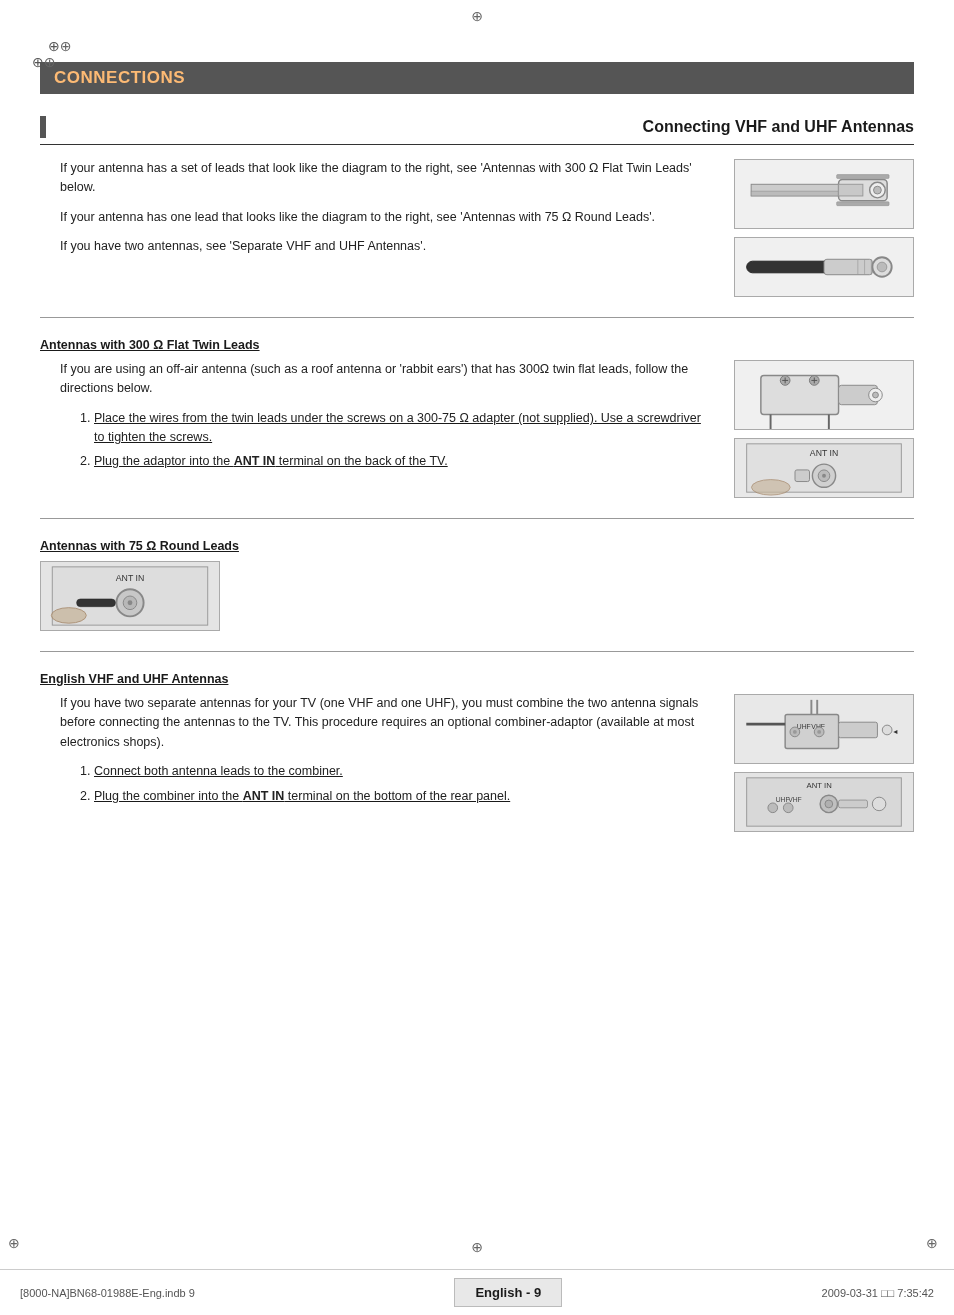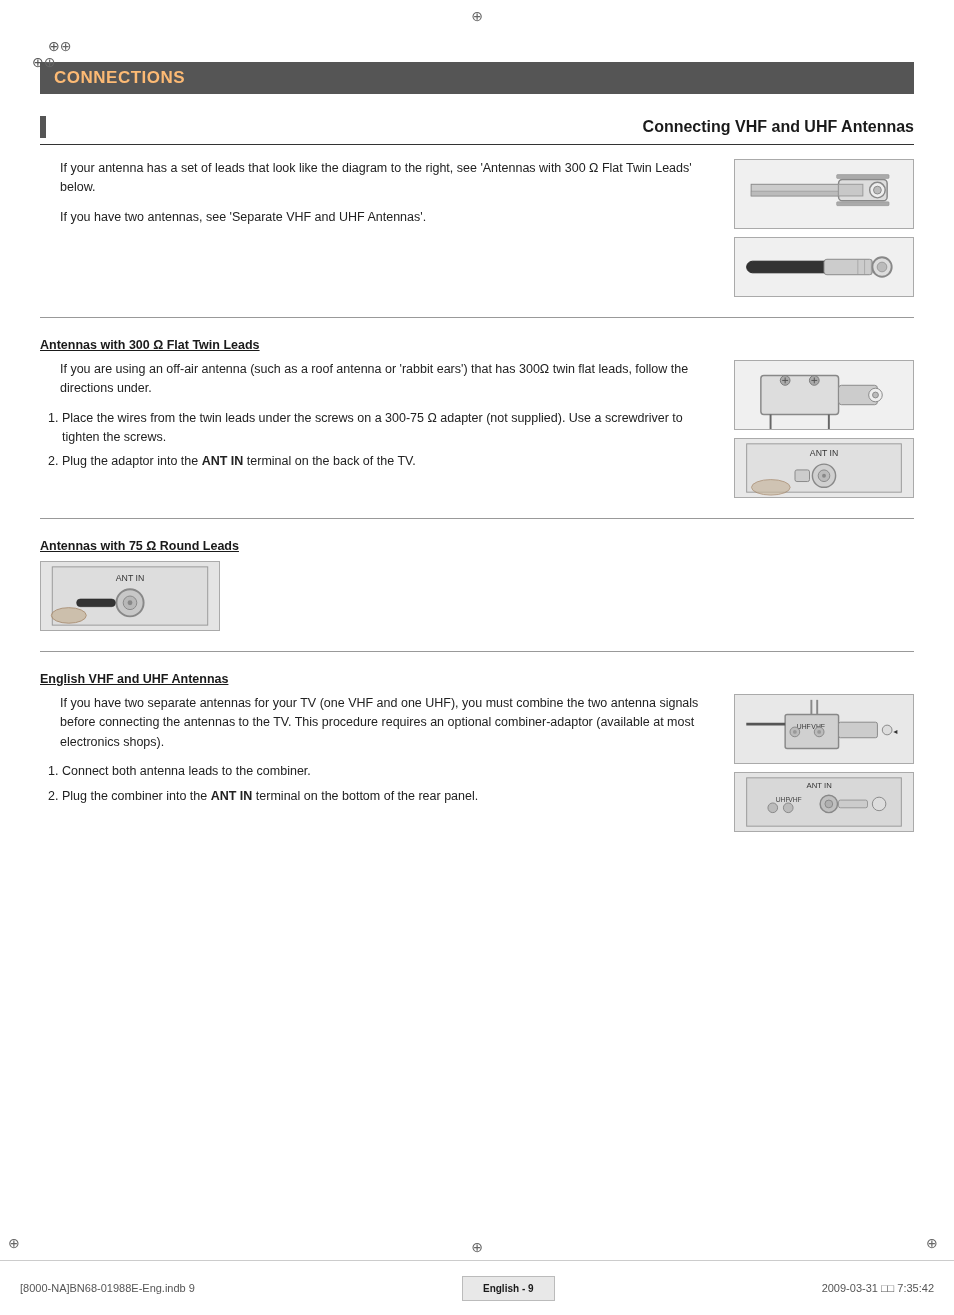--- a/index.html
+++ b/index.html
@@ -116,22 +116,23 @@
 
     .sub-heading {
       font-size: 12.5px;
       font-weight: bold;
       text-decoration: underline;
       margin-bottom: 8px;
       margin-top: 20px;
     }
 
     .numbered-list {
-      margin-left: 2px;
+      margin-left: 34px;
       margin-bottom: 10px;
+      text-decoration: underline;
     }
     .numbered-list li {
       font-size: 12.5px;
       line-height: 1.5;
       margin-bottom: 6px;
       color: #222;
     }
     .bold-text {
       font-weight: bold;
     }
@@ -153,34 +154,34 @@
       width: 100%;
       height: 100%;
     }
 
     
     .footer {
       position: absolute;
       bottom: 0;
       left: 0;
       right: 0;
-      height: 55px;
+      height: 46px;
       display: flex;
       align-items: center;
       justify-content: space-between;
       padding: 0 20px;
       border-top: 1px solid #ccc;
       font-size: 11px;
       color: #555;
     }
 
     .footer-center {
       background: #e8e8e8;
       padding: 6px 20px;
-      font-size: 10px;
+      font-size: 13px;
       font-weight: bold;
       color: #1a1a1a;
       border: 1px solid #bbb;
     }
 
     
     .section-block {
       margin-bottom: 18px;
     }
 
@@ -209,20 +210,21 @@
 
   <div class="sub-section-heading">
     <div class="sub-section-bar"></div>
     <span class="sub-section-title">Connecting VHF and UHF Antennas</span>
   </div>
 
   <div class="content-row">
     <div class="text-col">
       <div class="indent-block">
         <p class="body-text">If your antenna has a set of leads that look like the diagram to the right, see 'Antennas with 300 Ω Flat Twin Leads' below.</p>
+        <p class="body-text">If your antenna has one lead that looks like the diagram to the right, see 'Antennas with 75 Ω Round Leads'.</p>
         <p class="body-text">If you have two antennas, see 'Separate VHF and UHF Antennas'.</p>
       </div>
     </div>
     <div class="diagram-col">
 
       <div class="diagram-box tall">
         <svg viewBox="0 0 170 70" class="diagram-svg" xmlns="http://www.w3.org/2000/svg">
 
           <rect x="10" y="25" width="90" height="12" fill="#ccc" stroke="#888" stroke-width="1"></rect>
           <rect x="10" y="32" width="90" height="5" fill="#bbb" stroke="#888" stroke-width="0.5"></rect>
@@ -252,21 +254,21 @@
   </div>
 
   <hr class="separator">
 
   <div class="section-block">
     <div class="sub-heading">Antennas with 300 Ω Flat Twin Leads</div>
 
     <div class="content-row">
       <div class="text-col">
         <div class="indent-block">
-          <p class="body-text">If you are using an off-air antenna (such as a roof antenna or 'rabbit ears') that has 300Ω twin flat leads, follow the directions under.</p>
+          <p class="body-text">If you are using an off-air antenna (such as a roof antenna or 'rabbit ears') that has 300Ω twin flat leads, follow the directions below.</p>
           <ol class="numbered-list">
             <li>Place the wires from the twin leads under the screws on a 300-75 Ω adapter (not supplied). Use a screwdriver to tighten the screws.</li>
             <li>
               Plug the adaptor into the <span class="bold-text">ANT IN</span> terminal on the back of the TV.
             </li>
           </ol>
         </div>
       </div>
       <div class="diagram-col">
 

